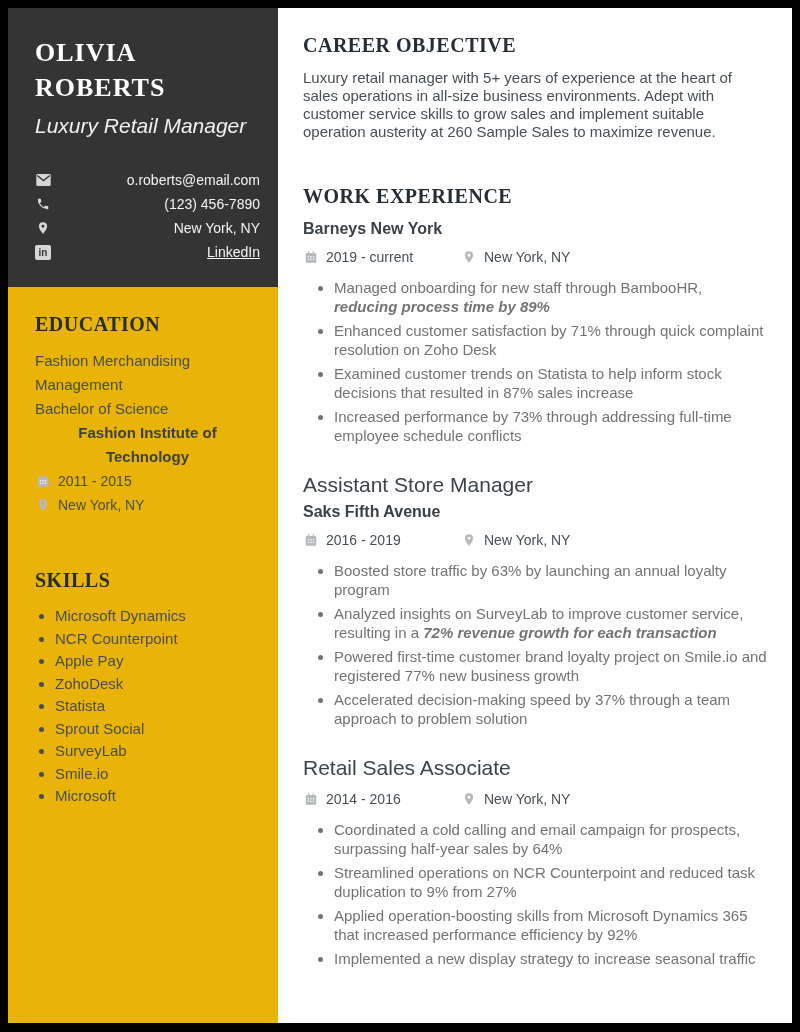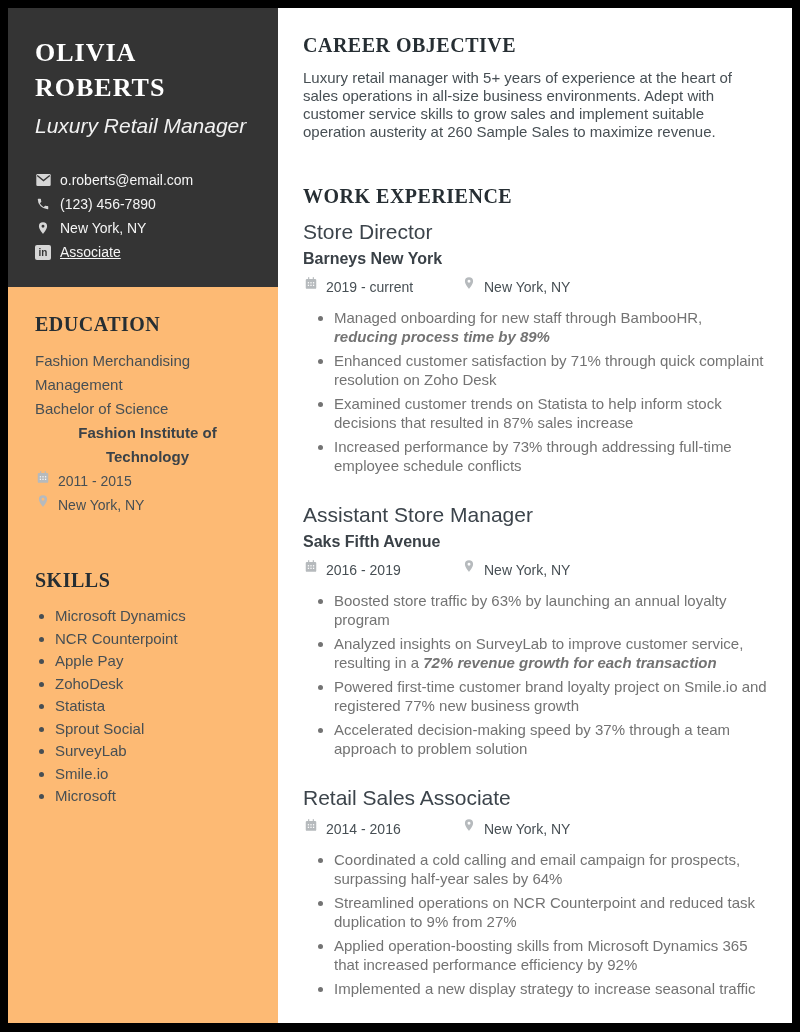--- a/index.html
+++ b/index.html
@@ -16,21 +16,21 @@
   }
   .paper {
     width:100%; height:100%;
     background:#ffffff;
     display:flex;
     overflow:hidden;
   }
   
   .sidebar {
     flex:0 0 270px; width:270px;
-    background:#fdba74;
+    background:#eab308;
     display:flex; flex-direction:column;
   }
   .sidebar-dark {
     background:#343434;
     color:#ffffff;
     padding:27px 18px 23px 27px;
   }
   .person-name {
     margin:0;
     font-family:"Liberation Serif","DejaVu Serif",serif;
@@ -42,41 +42,41 @@
   .person-title {
     margin-top:9px;
     font-family:Liberation Sans, sans-serif;
     font-style:italic;
     font-size:21px;
     color:#f1f1f1;
   }
   .contact-list { list-style:none; margin:30px 0 0; padding:0; }
   .contact-item {
     display:flex; align-items:center; gap:9px;
-    font-size:14px; line-height:24px; color:#f5f5f5;
+    font-size:14px; line-height:24px; color:#f5f5f5;justify-content:space-between;
   }
   .contact-item .ic { width:16px; height:16px; display:inline-flex; align-items:center; justify-content:center; color:#d6d6d6; flex:0 0 16px; }
   .linkedin-box {
     width:36px; height:15px; border-radius:2px;
     background:#d6d6d6; color:#343434;
     font:bold 10px/15px "Liberation Sans",sans-serif;
     text-align:center; display:inline-block;
   }
   .link { text-decoration:underline; cursor:pointer; }
   .sidebar-light { padding:26px 18px 0 27px; }
   .side-heading {
     margin:0 0 13px;
     font-family:"Liberation Serif","DejaVu Serif",serif;
     font-weight:bold; font-size:20px;
     letter-spacing:0.5px;
     color:#262e33;
   }
   .edu-line { font-size:15px; line-height:24px; color:#474f54; }
   .edu-school { font-weight:bold; color:#3b4248;text-align:center; }
-  .meta-row { display:flex; align-items:flex-start; gap:8px; font-size:14px; line-height:24px; color:#474f54; }
+  .meta-row { display:flex; align-items:center; gap:8px; font-size:14px; line-height:24px; color:#474f54; }
   .meta-row .ic { width:15px; height:15px; display:inline-flex; align-items:center; justify-content:center; color:#b6babd; flex:0 0 15px; }
   .skills-section { margin-top:52px; }
   .skills-list { margin:0; padding-left:20px; }
   .skills-list li { font-size:15px; line-height:22.5px; color:#474f54; }
   
   .main { flex:1; padding:26px 24px 0 25px; box-sizing:border-box; }
   .main-heading {
     margin:0 0 12px;
     font-family:"Liberation Serif","DejaVu Serif",serif;
     font-weight:bold; font-size:20px;
@@ -133,21 +133,21 @@
                   <path fill="currentColor" fill-rule="evenodd" d="M12 2a7 7 0 0 0-7 7c0 5.25 7 13 7 13s7-7.75 7-13a7 7 0 0 0-7-7zm0 9.5a2.5 2.5 0 1 1 0-5 2.5 2.5 0 0 1 0 5z"></path>
                 </svg>
               </span>
     <span>New York, NY</span>
   </li>
 
   <li class="contact-item">
     <span class="ic">
                 <span class="linkedin-box">in</span>
               </span>
-    <span class="link">Associate</span>
+    <span class="link">LinkedIn</span>
   </li>
 </ul>
       </div>
 
       <div class="sidebar-light">
         <section>
           <h2 class="side-heading">EDUCATION</h2>
           <div class="edu-line">Fashion Merchandising Management</div>
           <div class="edu-line">Bachelor of Science</div>
           <div class="edu-line edu-school">Fashion Institute of Technology</div>
@@ -207,21 +207,20 @@
     <main class="main">
       <section>
         <h2 class="main-heading">CAREER OBJECTIVE</h2>
         <p class="objective-text">Luxury retail manager with 5+ years of experience at the heart of sales operations in all-size business environments. Adept with customer service skills to grow sales and implement suitable operation austerity at 260 Sample Sales to maximize revenue.</p>
       </section>
 
       <section class="experience-section">
         <h2 class="main-heading">WORK EXPERIENCE</h2>
         <div id="jobs">
   <div class="job">
-    <h3 class="job-title">Store Director</h3>
     <div class="job-company">Barneys New York</div>
     <div class="daterow">
       <div class="meta-row dategroup">
         <span class="ic">
           <svg viewBox="0 0 24 24" width="14" height="14">
                       <rect x="3" y="5" width="18" height="17" rx="2" fill="currentColor"></rect>
                       <rect x="7" y="2" width="2" height="5" fill="currentColor"></rect>
                       <rect x="15" y="2" width="2" height="5" fill="currentColor"></rect>
                       <g fill="#ffffff">
                         <rect x="6.5" y="10.5" width="2.2" height="2.2"></rect>

